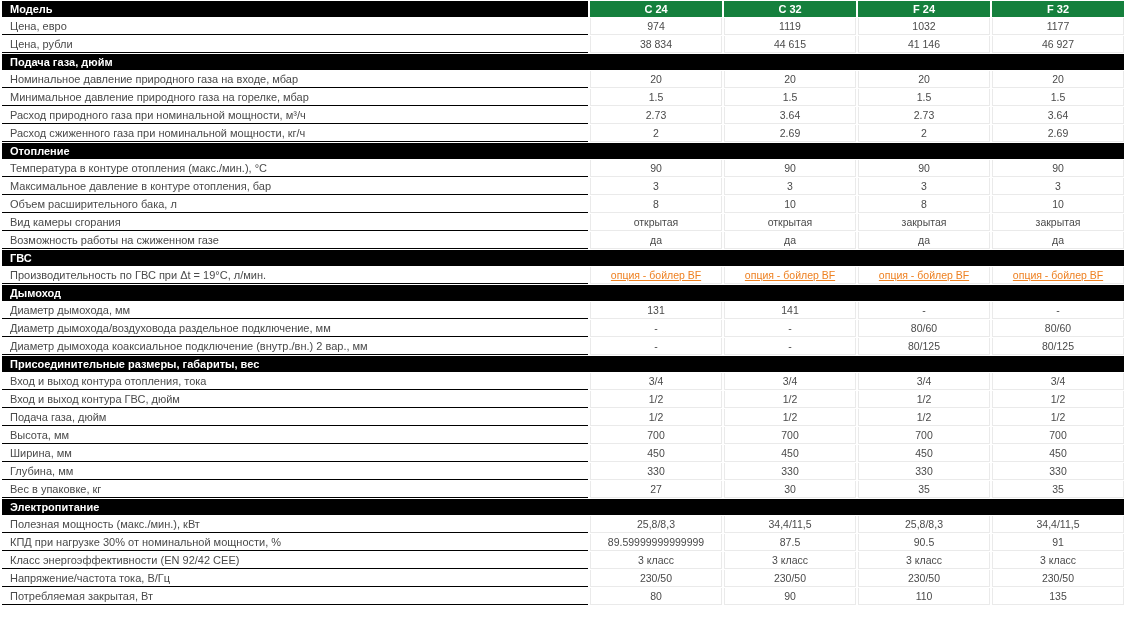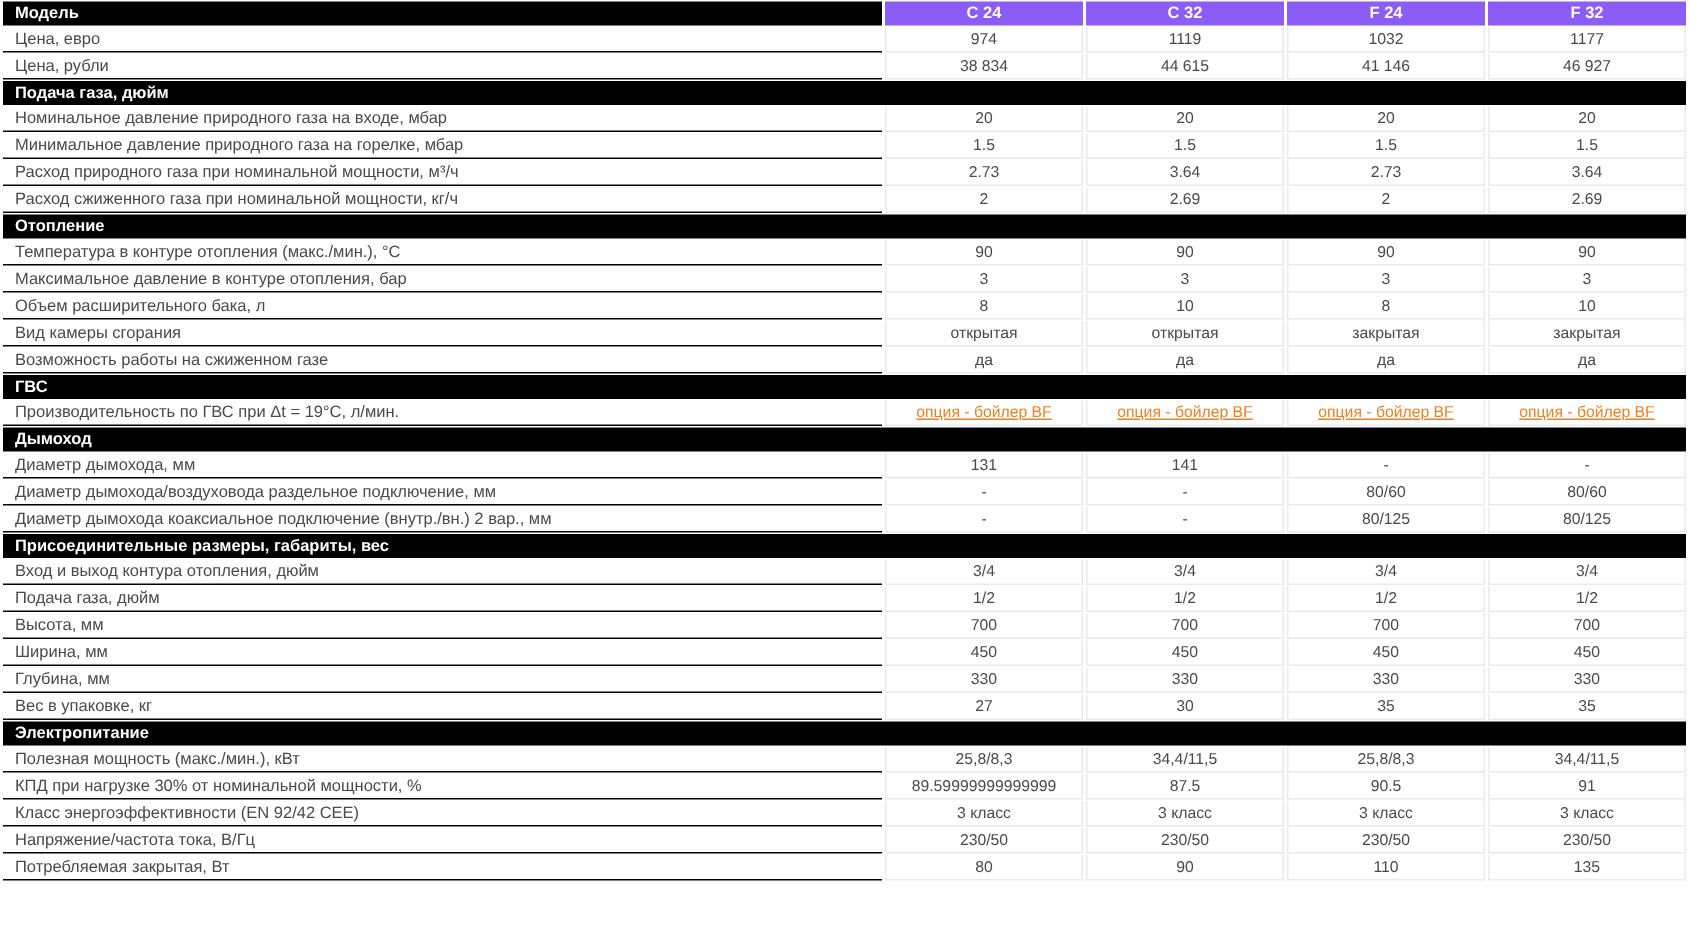--- a/index.html
+++ b/index.html
@@ -28,21 +28,21 @@
   }
   
   .sec-cell {
     background: #000000;
     color: #ffffff;
     font-weight: bold;
     text-align: left;
     padding-left: 8px !important;
   }
   .col-head {
-    background: #8b5cf6;
+    background: #15803d;
     color: #ffffff;
     font-weight: bold;
     text-align: center;
     margin-top: 40px;
   }
   
   .label-cell {
     text-align: left;
     padding-left: 8px !important;
     border-bottom: 1px solid #000000;
@@ -195,25 +195,32 @@
         <td class="label-cell">Диаметр дымохода коаксиальное подключение (внутр./вн.) 2 вар., мм</td>
         <td class="value-cell">-</td>
         <td class="value-cell">-</td>
         <td class="value-cell">80/125</td>
         <td class="value-cell">80/125</td>
       </tr>
       <tr>
         <td colspan="5" class="sec-cell">Присоединительные размеры, габариты, вес</td>
       </tr>
       <tr>
-        <td class="label-cell">Вход и выход контура отопления, дюйм</td>
-        <td class="value-cell">3/4</td>
-        <td class="value-cell">3/4</td>
-        <td class="value-cell">3/4</td>
-        <td class="value-cell">3/4</td>
+        <td class="label-cell">Вход и выход контура отопления, тока</td>
+        <td class="value-cell">3/4</td>
+        <td class="value-cell">3/4</td>
+        <td class="value-cell">3/4</td>
+        <td class="value-cell">3/4</td>
+      </tr>
+      <tr>
+        <td class="label-cell">Вход и выход контура ГВС, дюйм</td>
+        <td class="value-cell">1/2</td>
+        <td class="value-cell">1/2</td>
+        <td class="value-cell">1/2</td>
+        <td class="value-cell">1/2</td>
       </tr>
       <tr>
         <td class="label-cell">Подача газа, дюйм</td>
         <td class="value-cell">1/2</td>
         <td class="value-cell">1/2</td>
         <td class="value-cell">1/2</td>
         <td class="value-cell">1/2</td>
       </tr>
       <tr>
         <td class="label-cell">Высота, мм</td>

